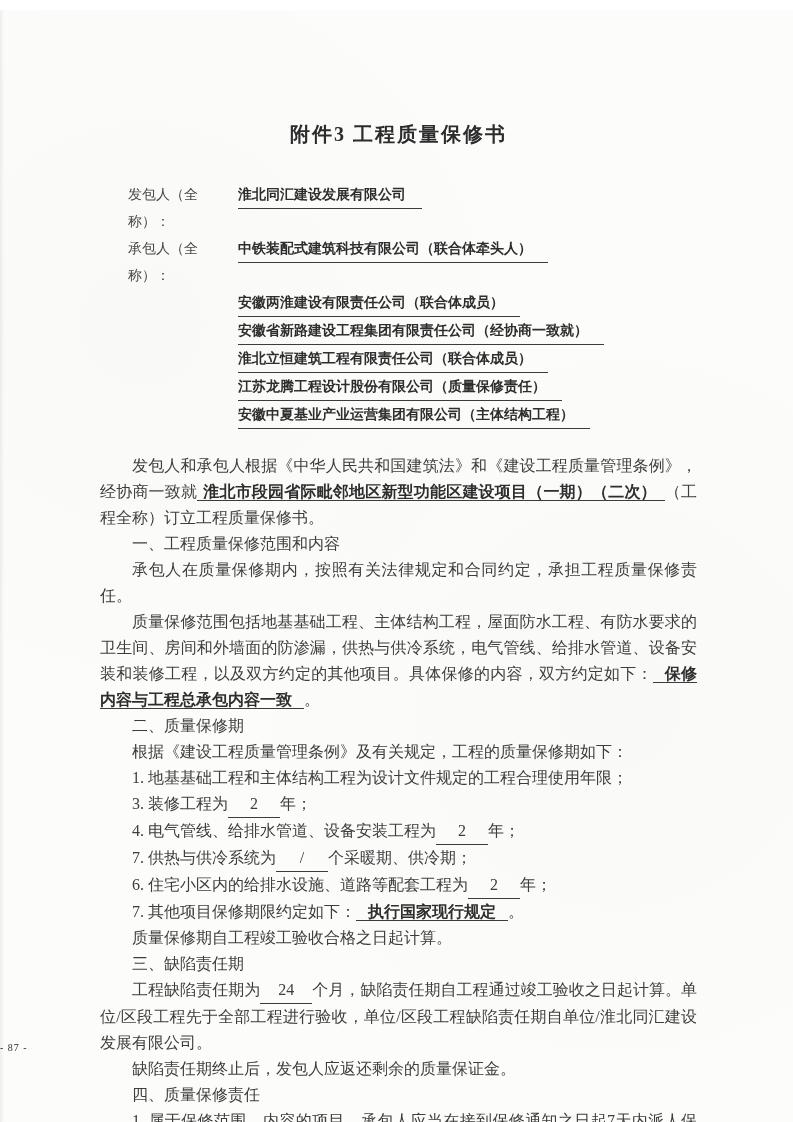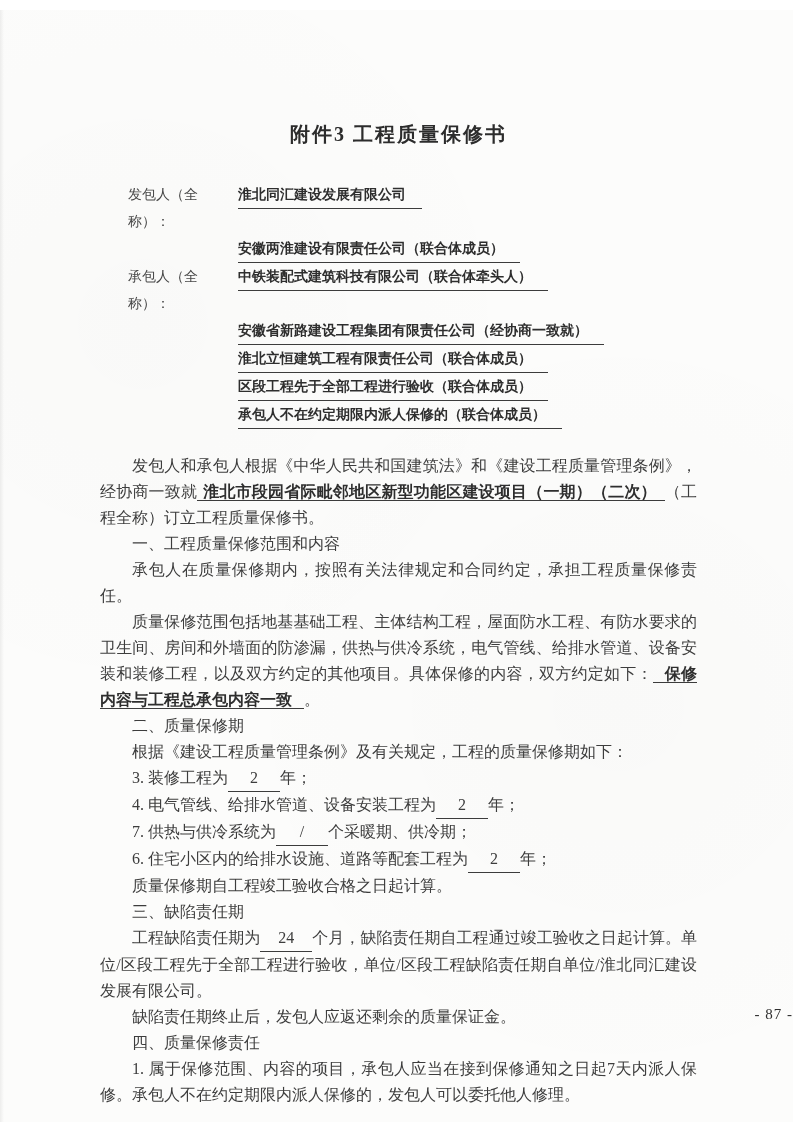--- a/index.html
+++ b/index.html
@@ -72,83 +72,85 @@
   }
   .blank {
     display: inline-block;
     text-indent: 0;
     min-width: 52px;
     text-align: center;
     border-bottom: 1px solid #3c3c3c;
   }
   .page-num {
     position: absolute;
-    top: 996px;
+    top: 1032px;
     left: 0;
     width: 100%;
-    text-align: right;
-    font-size: 15px;
+    text-align: left;
+    font-size: 10px;
     color: #2e2e2e;
     letter-spacing: 1px;
   }
 </style>
 </head>
 <body>
 
 <div class="doc">
   <div class="content">
 
     <h1 class="title">附件3 工程质量保修书</h1>
 
     <div class="parties">
       <div class="party-row">
         <span class="party-label">发包人（全称）：</span>
         <span class="party-value">淮北同汇建设发展有限公司</span>
       </div>
       <div class="party-row">
+        <span class="party-label">承包人（全称）：</span>
+        <span class="party-value">中铁装配式建筑科技有限公司（联合体牵头人）</span>
+      </div>
+      <div class="party-row">
         <span class="party-spacer"></span>
         <span class="party-value">安徽两淮建设有限责任公司（联合体成员）</span>
-      </div>
-      <div class="party-row">
-        <span class="party-label">承包人（全称）：</span>
-        <span class="party-value">中铁装配式建筑科技有限公司（联合体牵头人）</span>
       </div>
       <div class="party-row">
         <span class="party-spacer"></span>
         <span class="party-value">安徽省新路建设工程集团有限责任公司（经协商一致就）</span>
       </div>
       <div class="party-row">
         <span class="party-spacer"></span>
         <span class="party-value">淮北立恒建筑工程有限责任公司（联合体成员）</span>
       </div>
       <div class="party-row">
         <span class="party-spacer"></span>
-        <span class="party-value">区段工程先于全部工程进行验收（联合体成员）</span>
+        <span class="party-value">江苏龙腾工程设计股份有限公司（质量保修责任）</span>
       </div>
       <div class="party-row">
         <span class="party-spacer"></span>
-        <span class="party-value">承包人不在约定期限内派人保修的（联合体成员）</span>
+        <span class="party-value">安徽中夏基业产业运营集团有限公司（主体结构工程）</span>
       </div>
     </div>
 
     <div class="body-text">
 
       <p><span>发包人和承包人根据《中华人民共和国建筑法》和《建设工程质量管理条例》，经协商一致就</span><span class="uline-strong">淮北市段园省际毗邻地区新型功能区建设项目（一期）（二次）</span><span>（工程全称）订立工程质量保修书。</span></p>
 
       <p>一、工程质量保修范围和内容</p>
       <p>承包人在质量保修期内，按照有关法律规定和合同约定，承担工程质量保修责任。</p>
       <p><span>质量保修范围包括地基基础工程、主体结构工程，屋面防水工程、有防水要求的卫生间、房间和外墙面的防渗漏，供热与供冷系统，电气管线、给排水管道、设备安装和装修工程，以及双方约定的其他项目。具体保修的内容，双方约定如下：</span><span class="fill-text">保修内容与工程总承包内容一致</span><span>。</span></p>
 
       <p>二、质量保修期</p>
       <p>根据《建设工程质量管理条例》及有关规定，工程的质量保修期如下：</p>
 
+      <p>1. 地基基础工程和主体结构工程为设计文件规定的工程合理使用年限；</p>
       <p><span>3. 装修工程为</span><span class="blank">2</span><span>年；</span></p>
       <p><span>4. 电气管线、给排水管道、设备安装工程为</span><span class="blank">2</span><span>年；</span></p>
       <p><span>7. 供热与供冷系统为</span><span class="blank">/</span><span>个采暖期、供冷期；</span></p>
       <p><span>6. 住宅小区内的给排水设施、道路等配套工程为</span><span class="blank">2</span><span>年；</span></p>
+      <p><span>7. 其他项目保修期限约定如下：</span><span class="fill-text">执行国家现行规定</span><span>。</span></p>
 
       <p>质量保修期自工程竣工验收合格之日起计算。</p>
 
       <p>三、缺陷责任期</p>
       <p><span>工程缺陷责任期为</span><span class="blank">24</span><span>个月，缺陷责任期自工程通过竣工验收之日起计算。单位/区段工程先于全部工程进行验收，单位/区段工程缺陷责任期自单位/淮北同汇建设发展有限公司。</span></p>
       <p>缺陷责任期终止后，发包人应返还剩余的质量保证金。</p>
 
       <p>四、质量保修责任</p>
       <p>1. 属于保修范围、内容的项目，承包人应当在接到保修通知之日起7天内派人保修。承包人不在约定期限内派人保修的，发包人可以委托他人修理。</p>
 

